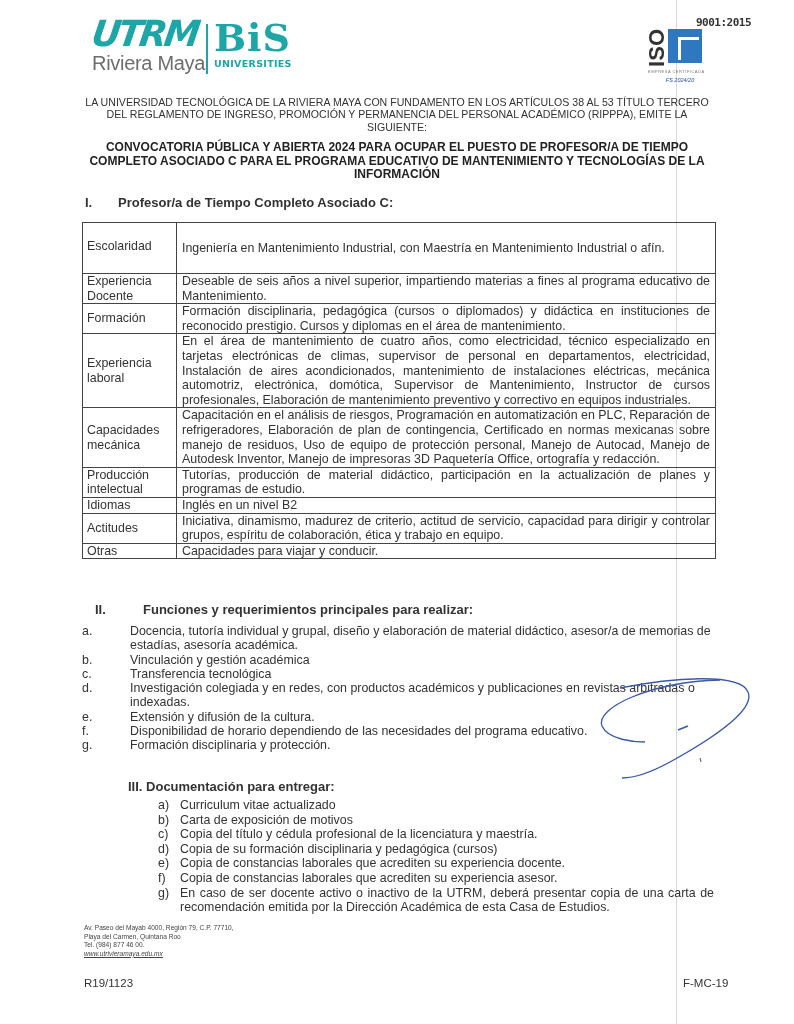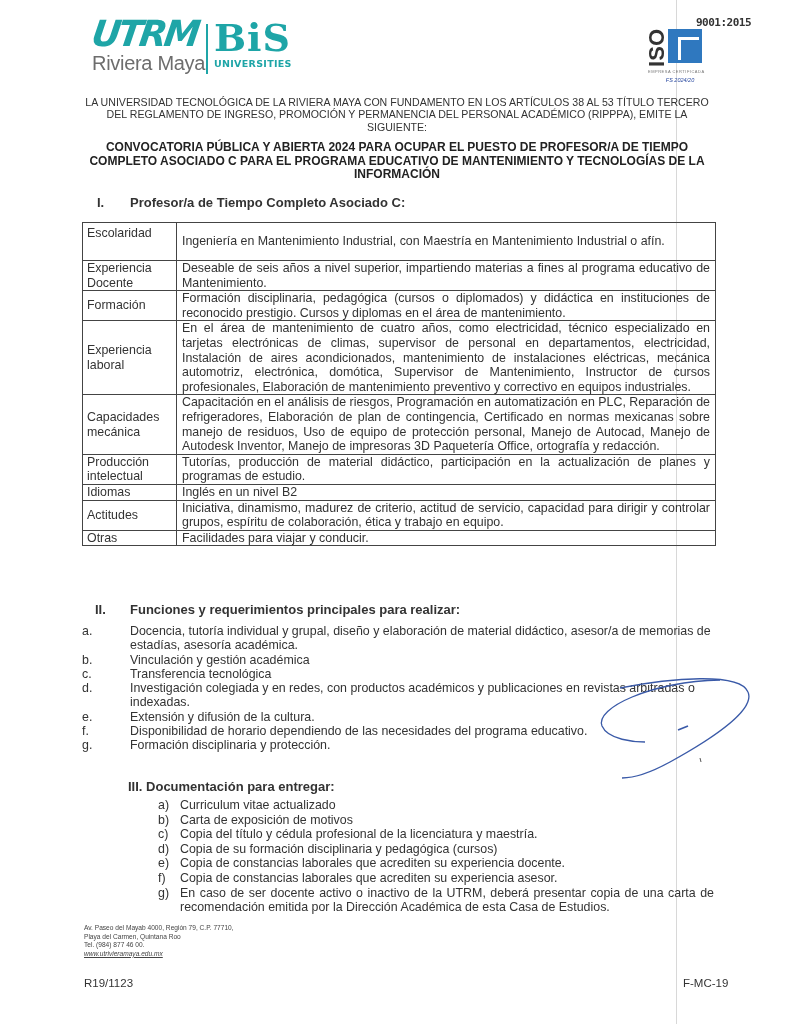--- a/index.html
+++ b/index.html
@@ -29,21 +29,21 @@
   .intro { position: absolute; left: 84px; top: 96px; width: 626px; text-align: center; font-size: 10.6px; line-height: 12.4px; color: #333; }
   .title { position: absolute; left: 80px; top: 141px; width: 634px; text-align: center; font-size: 12px; line-height: 13.6px; font-weight: bold; color: #222; }
   .sec-heading { position: absolute; font-weight: bold; font-size: 13px; color: #333; }
   .sec-num { display: inline-block; }
 
   table.req { position: absolute; left: 82px; top: 222px; width: 634px; border-collapse: collapse; font-size: 12.4px; line-height: 14.6px; color: #333; }
   table.req td { border: 1px solid #444; padding: 0 5px; vertical-align: middle; }
   table.req td.lbl { width: 84px; padding-left: 4px; text-align: left; }
   table.req td.val { text-align: justify; text-align-last: left; }
   tr.r-esc td { height: 34px; }
-  tr.r-esc td.lbl { vertical-align: top; padding-top: 3px; }
+  tr.r-esc td.lbl { vertical-align: top; padding-top: 16px; }
 
   .list-ii { position: absolute; left: 82px; top: 624px; width: 640px; font-size: 12.4px; line-height: 14.3px; color: #333; }
   .li2 { display: flex; }
   .li2 .mk { width: 48px; flex: none; }
   .li2 .tx { flex: 1; }
   .list-iii { position: absolute; left: 158px; top: 798px; width: 556px; font-size: 12.4px; line-height: 14.6px; color: #333; }
   .li3 { display: flex; }
   .li3 .mk { width: 22px; flex: none; }
   .li3 .tx { flex: 1; text-align: justify; text-align-last: left; }
 
@@ -75,21 +75,21 @@
     <span class="iso-text">ISO</span>
     <span class="iso-box"></span>
   </div>
   <div class="iso-cert">EMPRESA CERTIFICADA</div>
   <div class="iso-code">FS 2024/20</div>
 </div>
 
 <div class="intro">LA UNIVERSIDAD TECNOLÓGICA DE LA RIVIERA MAYA CON FUNDAMENTO EN LOS ARTÍCULOS 38 AL 53 TÍTULO TERCERO DEL REGLAMENTO DE INGRESO, PROMOCIÓN Y PERMANENCIA DEL PERSONAL ACADÉMICO (RIPPPA), EMITE LA SIGUIENTE:</div>
 <div class="title">CONVOCATORIA PÚBLICA Y ABIERTA 2024 PARA OCUPAR EL PUESTO DE PROFESOR/A DE TIEMPO COMPLETO ASOCIADO C PARA EL PROGRAMA EDUCATIVO DE MANTENIMIENTO Y TECNOLOGÍAS DE LA INFORMACIÓN</div>
 
-<div class="sec-heading" style="left:97px; top:195px;">
+<div class="sec-heading" style="left:85px; top:195px;">
   <span class="sec-num" style="width:33px;">I.</span><span>Profesor/a de Tiempo Completo Asociado C:</span>
 </div>
 
 <table class="req">
   <tbody id="req-body">
       <tr class="r-esc">
         <td class="lbl">Escolaridad</td>
         <td class="val">Ingeniería en Mantenimiento Industrial, con Maestría en Mantenimiento Industrial o afín.</td>
       </tr>
       <tr>
@@ -115,27 +115,27 @@
       <tr>
         <td class="lbl">Idiomas</td>
         <td class="val">Inglés en un nivel B2</td>
       </tr>
       <tr>
         <td class="lbl">Actitudes</td>
         <td class="val">Iniciativa, dinamismo, madurez de criterio, actitud de servicio, capacidad para dirigir y controlar grupos, espíritu de colaboración, ética y trabajo en equipo.</td>
       </tr>
       <tr>
         <td class="lbl">Otras</td>
-        <td class="val">Facilidades para viajar y conducir.</td>
+        <td class="val">Capacidades para viajar y conducir.</td>
       </tr>
     </tbody>
 </table>
 
 <div class="sec-heading" style="left:95px; top:602px;">
-  <span class="sec-num" style="width:35px;">II.</span><span>Funciones y requerimientos principales para realizar:</span>
+  <span class="sec-num" style="width:48px;">II.</span><span>Funciones y requerimientos principales para realizar:</span>
 </div>
 <div class="list-ii" id="list-ii">
     <div class="li2">
       <span class="mk">a.</span>
       <span class="tx">Docencia, tutoría individual y grupal, diseño y elaboración de material didáctico, asesor/a de memorias de estadías, asesoría académica.</span>
     </div>
     <div class="li2">
       <span class="mk">b.</span>
       <span class="tx">Vinculación y gestión académica</span>
     </div>

